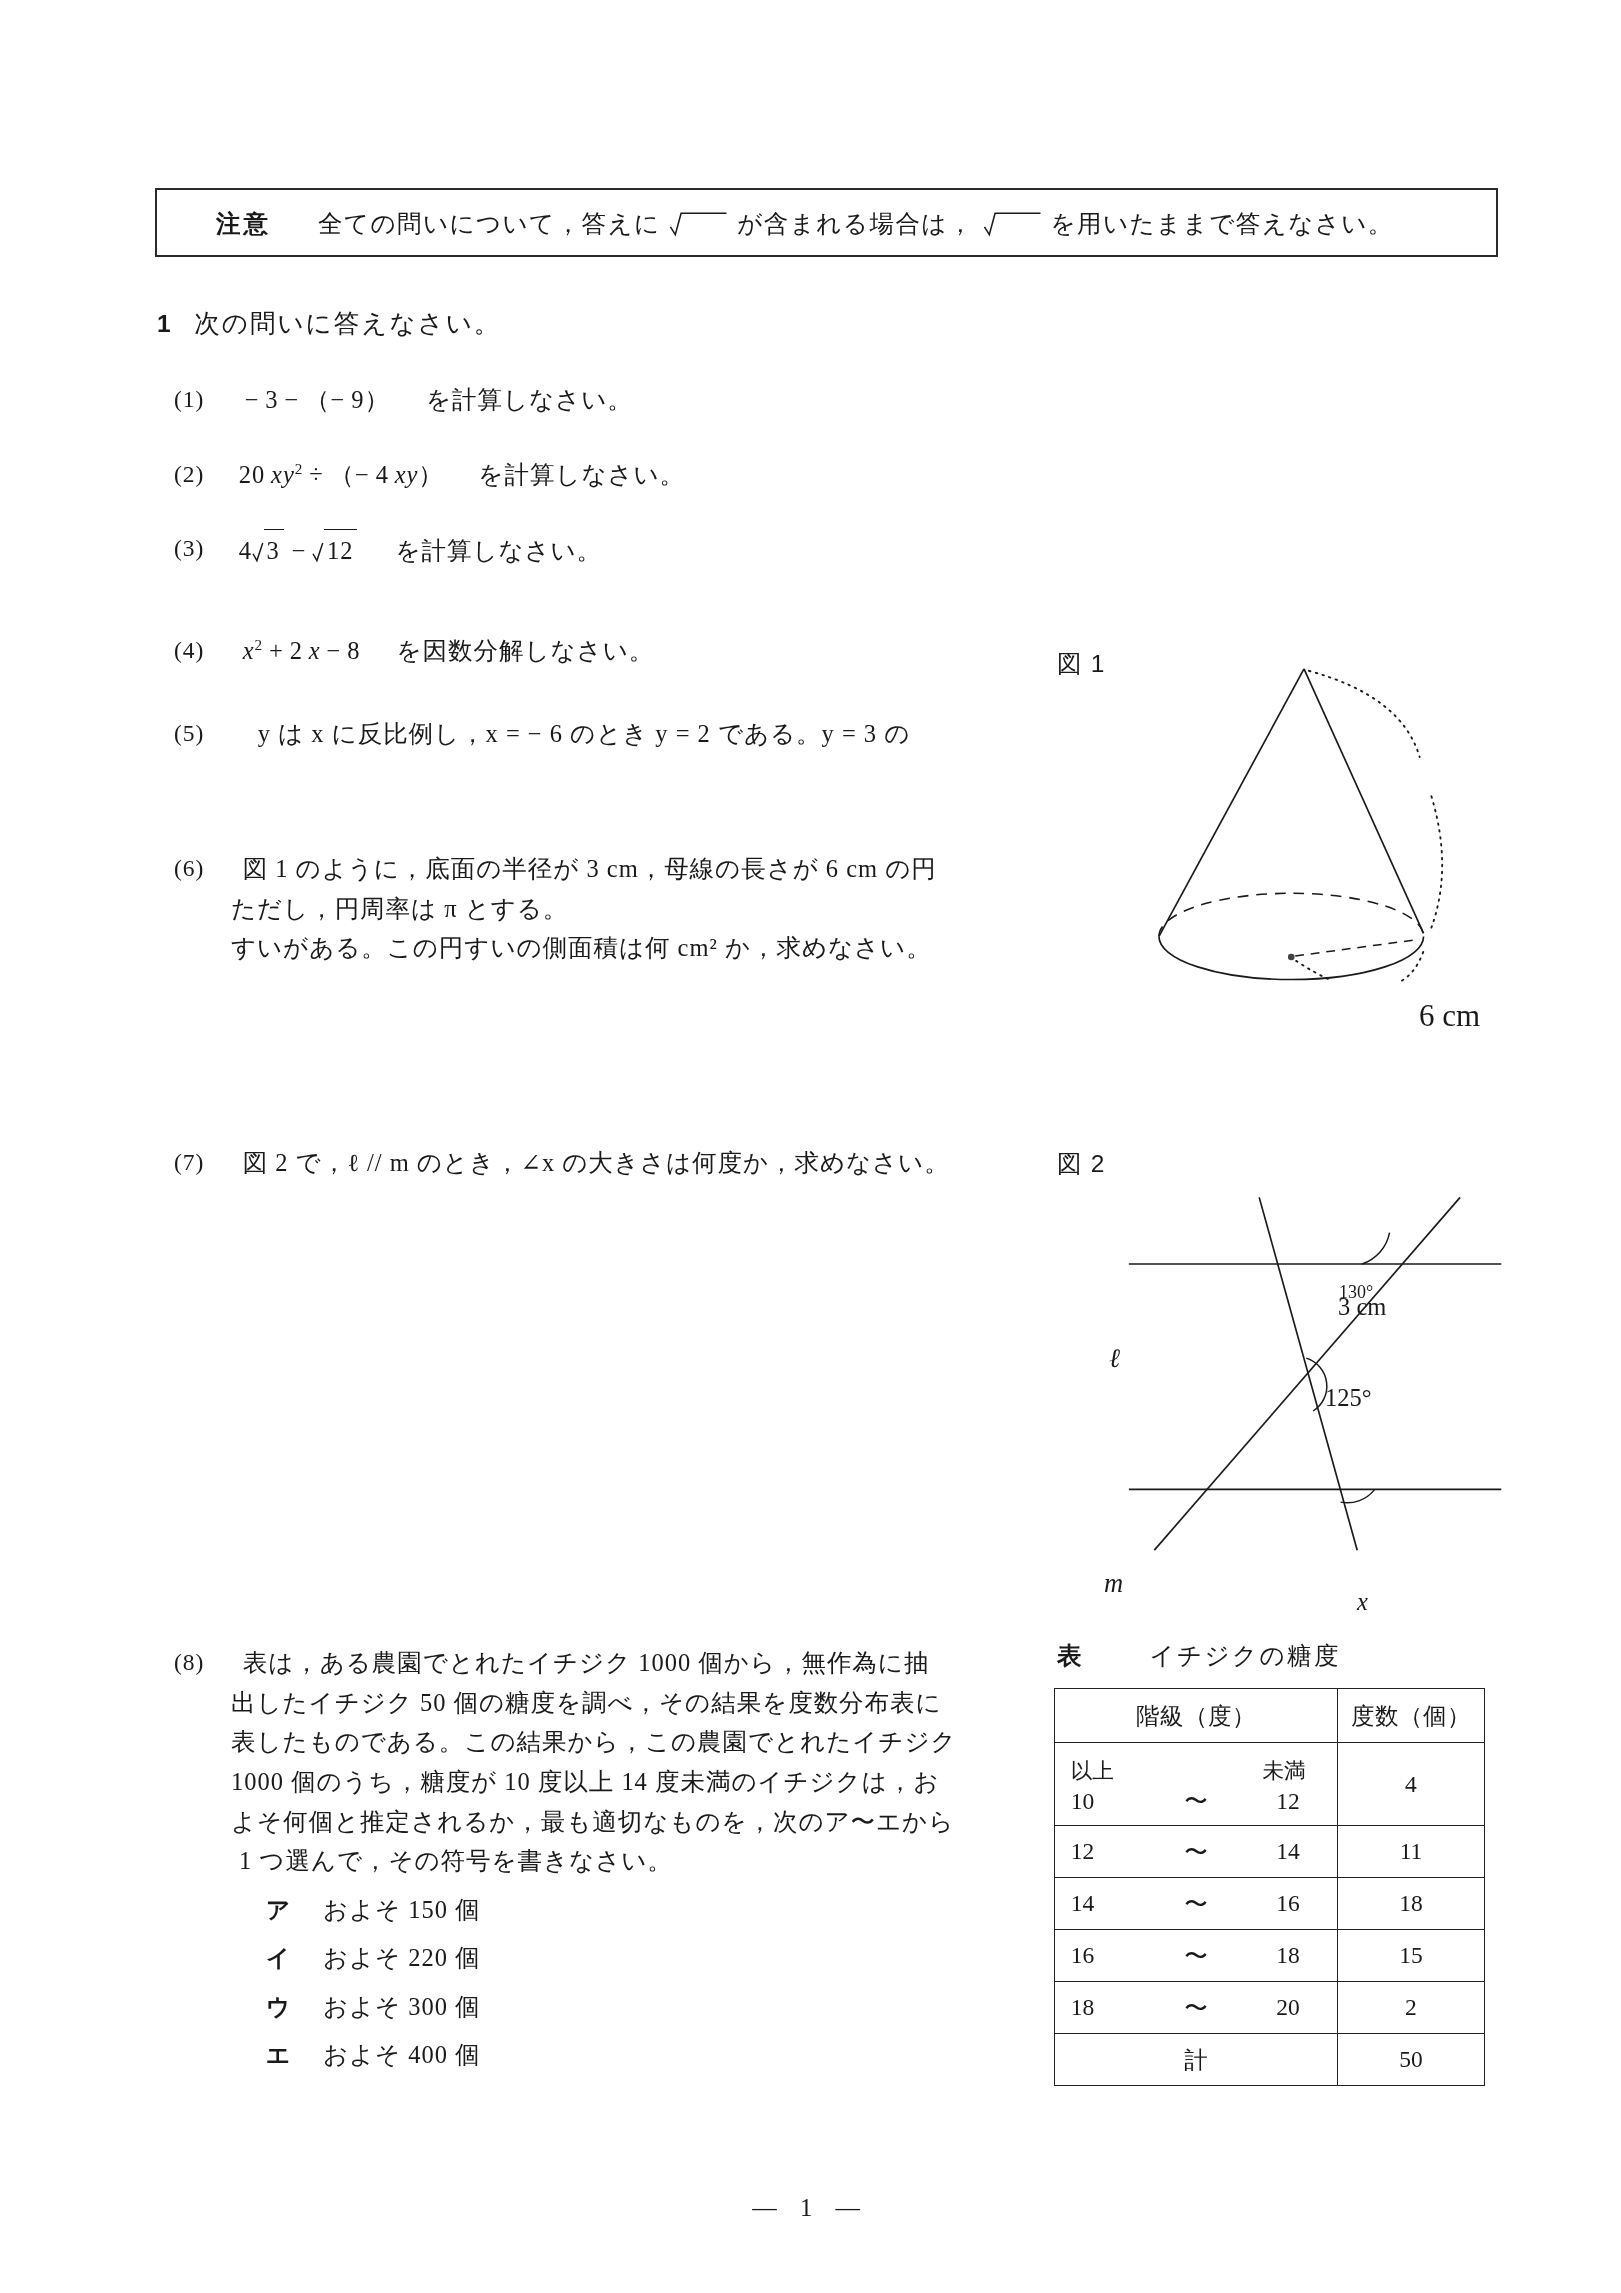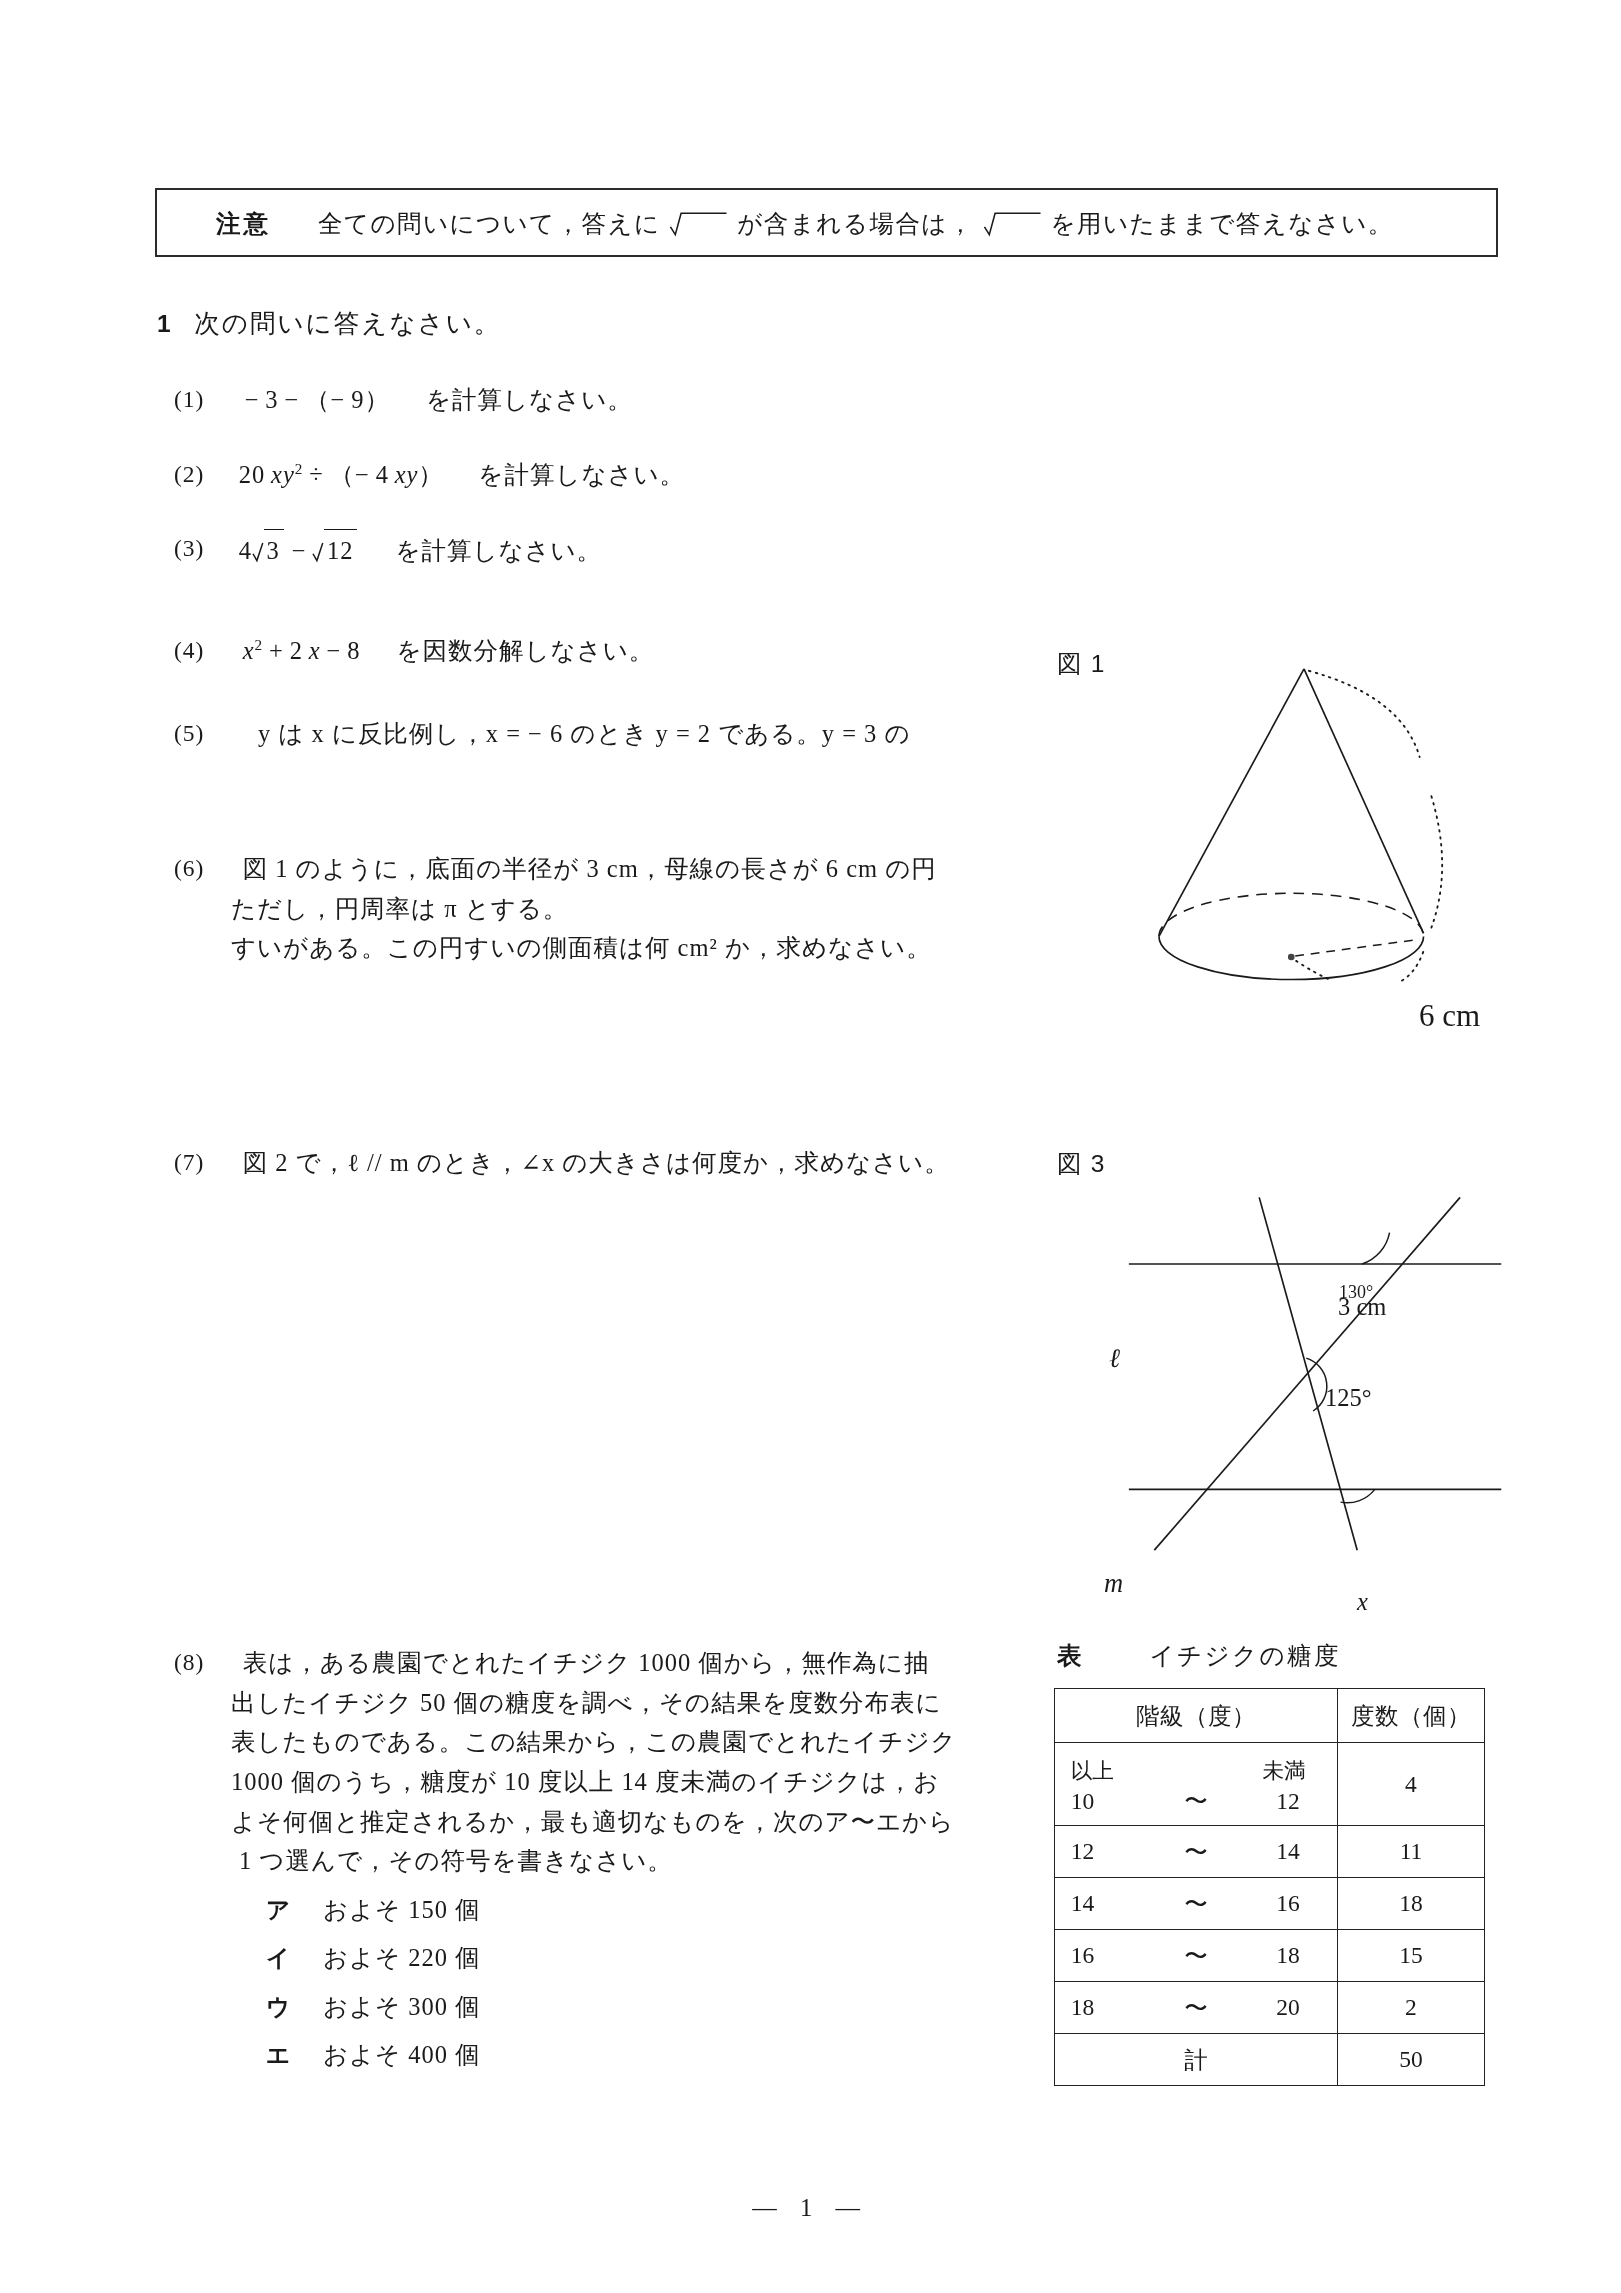--- a/index.html
+++ b/index.html
@@ -268,21 +268,21 @@
     <span class="label">(4)</span>
     <span class="body">
       <span style="margin-left:13.7px;"><span class="mi">x</span><span class="supn">2</span><span class="op">+</span>2<span class="thin"></span><span class="mi">x</span><span class="op">−</span>8</span>
       <span style="margin-left:29px;">を因数分解しなさい。</span>
     </span>
   </div>
 
   <div class="item" style="left:174px; top:714px; width:765px;">
     <span class="label">(5)</span>
     <span class="body">
-      <span style="display:block; margin-left:29px;">y は x に反比例し，x = − 6 のとき y = 2 である。y = 3 の</span>
+      <span style="display:block; margin-left:0;text-align:center;">y は x に反比例し，x = − 6 のとき y = 2 である。y = 3 の</span>
     </span>
   </div>
 
   <div class="item" style="left:174px; top:849px; width:774px;">
     <span class="label">(6)</span>
     <span class="body">
       <span style="display:block; margin-left:13.7px;">図 1 のように，底面の半径が 3 cm，母線の長さが 6 cm の円</span>
       <span style="display:block; margin-left:2px;">ただし，円周率は π とする。</span>
       <span style="display:block; margin-left:2px;">すいがある。この円すいの側面積は何 cm² か，求めなさい。</span>
     </span>
@@ -315,21 +315,21 @@
   <div style="position:absolute; left:1419px; top:998px; font-size:31px;">6 cm</div>
   <div style="position:absolute; left:1338px; top:1293px; font-size:24.5px;">3 cm</div>
 
   <div class="item" style="left:174px; top:1143px; width:882px;">
     <span class="label">(7)</span>
     <span class="body">
       <span style="display:block; margin-left:13.7px;">図 2 で，ℓ // m のとき，∠x の大きさは何度か，求めなさい。</span>
     </span>
   </div>
 
-  <div class="fig-cap" style="left:1057px; top:1147px;">図 3</div>
+  <div class="fig-cap" style="left:1057px; top:1147px;">図 2</div>
   <div style="position:absolute; left:1068px; top:1166px; width:451px; height:392px;">
     <svg width="451" height="392" viewBox="0 0 460 400">
 
       <line x1="62" y1="100" x2="442" y2="100" stroke="#1a1a1a" stroke-width="1.7"></line>
 
       <line x1="62" y1="330" x2="442" y2="330" stroke="#1a1a1a" stroke-width="1.7"></line>
 
       <line x1="195" y1="32" x2="295" y2="392" stroke="#1a1a1a" stroke-width="1.7"></line>
 
       <line x1="88" y1="392" x2="400" y2="32" stroke="#1a1a1a" stroke-width="1.7"></line>

